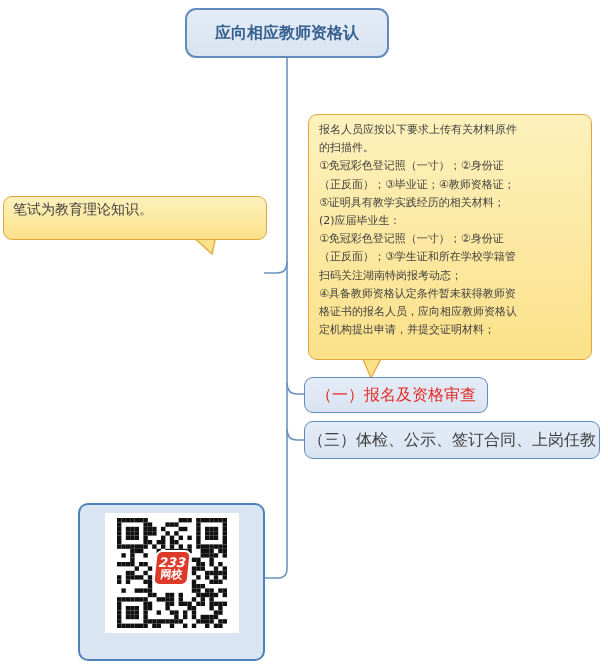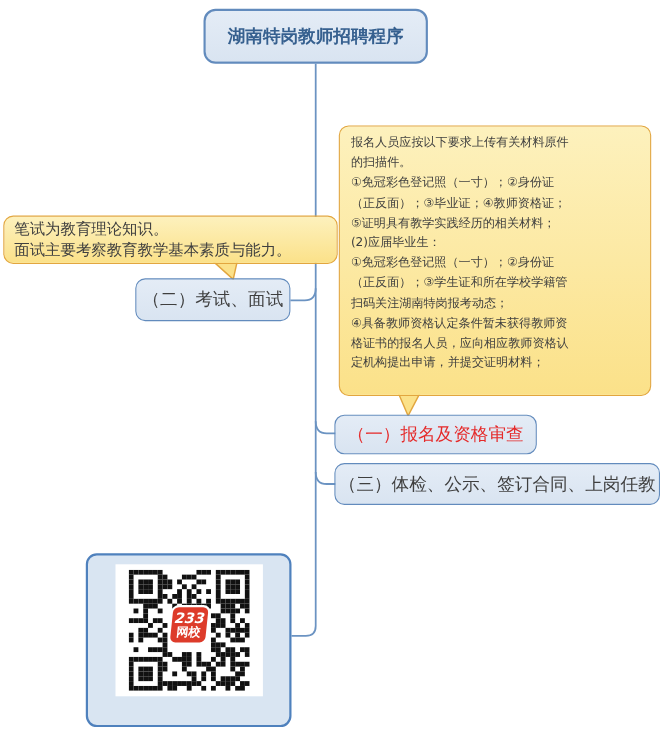--- a/index.html
+++ b/index.html
@@ -23,21 +23,21 @@
   .regbox .lbl{color:#e52a2a;}
   .finalbox{left:304px;top:421px;width:296px;height:38px;text-align:center;}
 
   .callout{
     position:absolute;box-sizing:border-box;
     background:linear-gradient(180deg,#fdf1bd 0%,#fbe189 100%);
     border:1.5px solid #e2a63f;border-radius:9px;
     color:#3f3f3f;
   }
   .callout .line{white-space:nowrap;}
-  .callout-left{left:3px;top:196px;width:304px;height:44px;padding:3px 9px;font-size:14px;line-height:19px;}
+  .callout-left{left:3px;top:196px;width:264px;height:44px;padding:3px 9px;font-size:14px;line-height:19px;}
   .callout-right{left:308px;top:114px;width:284px;height:246px;padding:6px 10px;font-size:11px;line-height:18.2px;}
 
   .qrbox{
     position:absolute;left:78px;top:503px;width:187px;height:158px;box-sizing:border-box;
     background:#d9e5f2;border:2.5px solid #4f81bd;border-radius:10px;
   }
   .qrwhite{position:absolute;left:25px;top:8px;width:134px;height:120px;background:#ffffff;}
   .qrwhite svg{position:absolute;left:12px;top:5px;}
   .qrlogo{
     position:absolute;left:49px;top:37px;width:36px;height:36px;background:#dd3b2a;
@@ -66,33 +66,29 @@
     <path d="M305,394 L297,394 Q287,394 287,383" fill="none" stroke="#6b93c2" stroke-width="1.6"></path>
 
     <path d="M305,440 L297,440 Q287,440 287,429" fill="none" stroke="#6b93c2" stroke-width="1.6"></path>
 
     <polygon points="192,236 216,236 212,254" fill="#fbe189" stroke="#e2a63f" stroke-width="1.3"></polygon>
 
     <polygon points="362,357 382,357 371,378" fill="#fbe189" stroke="#e2a63f" stroke-width="1.3"></polygon>
   </svg>
 
   <div class="bluebox topbox">
-    <span class="lbl">湖南特岗教师招聘程序</span>
+    <span class="lbl">应向相应教师资格认</span>
   </div>
 
   <div class="callout callout-left">
     <div>
         <div class="line">笔试为教育理论知识。</div>
-        <div class="line">面试主要考察教育教学基本素质与能力。</div>
       </div>
   </div>
 
-  <div class="bluebox exambox">
-    <span class="lbl">（二）考试、面试</span>
-  </div>
 
   <div class="callout callout-right">
     <div>
         <div class="line">报名人员应按以下要求上传有关材料原件</div>
         <div class="line">的扫描件。</div>
         <div class="line">①免冠彩色登记照（一寸）；②身份证</div>
         <div class="line">（正反面）；③毕业证；④教师资格证；</div>
         <div class="line">⑤证明具有教学实践经历的相关材料；</div>
         <div class="line">(2)应届毕业生：</div>
         <div class="line">①免冠彩色登记照（一寸）；②身份证</div>

